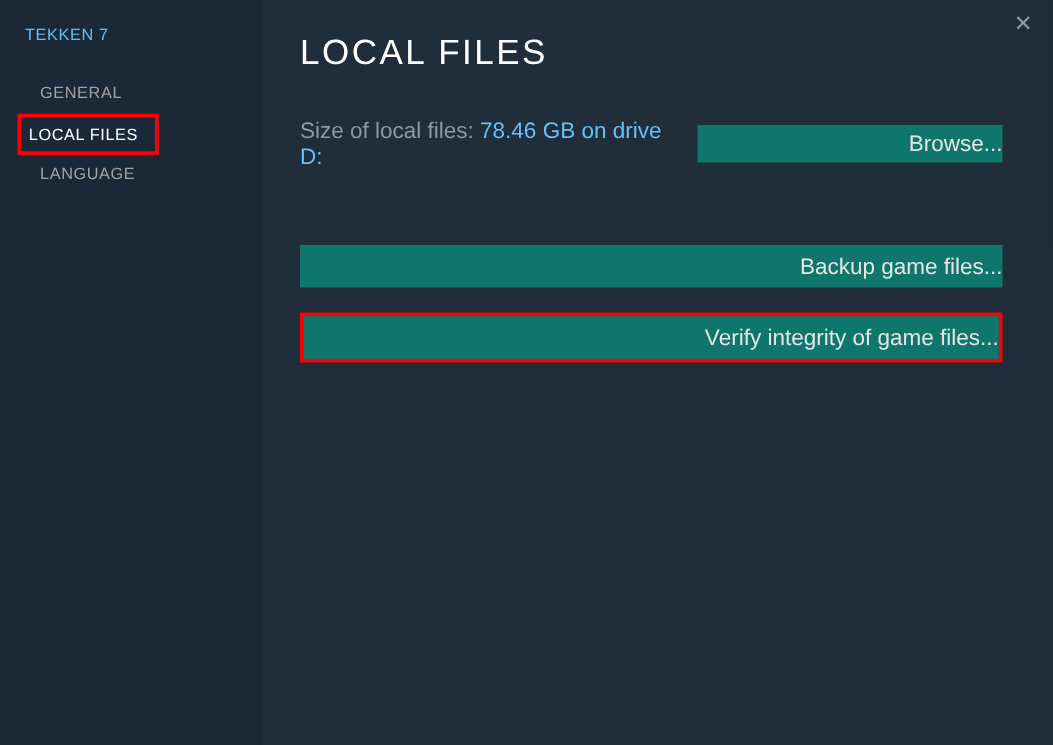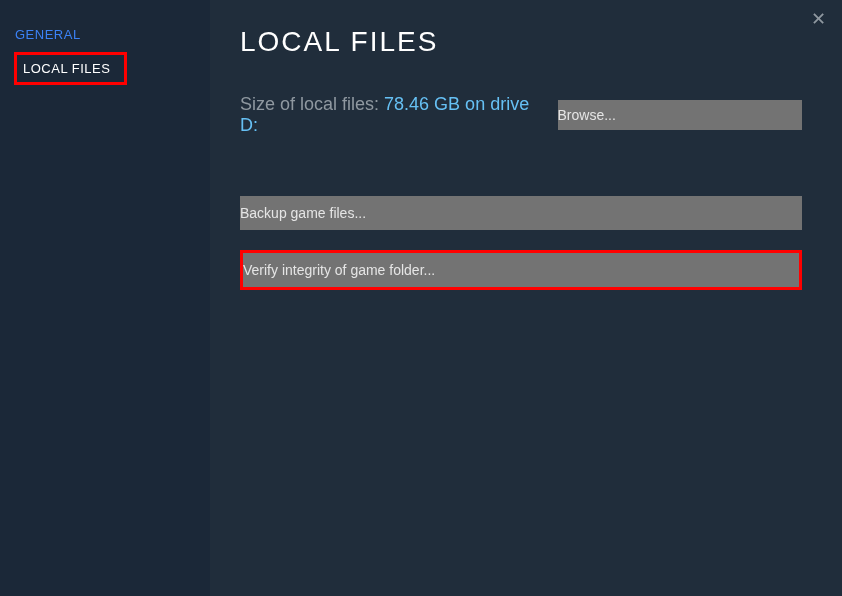--- a/index.html
+++ b/index.html
@@ -23,24 +23,24 @@
       flex-shrink: 0;
     }
     .game-title {
       color: #66c0f4;
       font-size: 13px;
       font-weight: normal;
       letter-spacing: 0.5px;
       padding: 0 20px 24px 20px;
     }
     .sidebar-item {
-      padding: 7px 15px;
+      padding: 7px 32px;
       font-size: 13px;
       letter-spacing: 0.5px;
-      color: #3b82f6;
+      color: #a3a3a3;
       cursor: pointer;
       margin-bottom: 3px;
     }
     .sidebar-item.active {
       color: #ffffff;
     }
     .highlight-red {
       border: 3px solid #ff0000;
     }
     .highlight-sidebar {
@@ -82,26 +82,26 @@
       margin-bottom: 60px;
     }
     .size-text {
       font-size: 18px;
       color: #8f98a0;
     }
     .size-value {
       color: #66c0f4;
     }
     .btn {
-      background: #737373;
+      background: #0f766e;
       color: #e5e5e5;
-      font-size: 14px;
+      font-size: 18px;
       border: none;
       cursor: pointer;
-      text-align: left;
+      text-align: right;
       font-family: inherit;
     }
     .btn-browse {
       width: 260px;
       height: 30px;
     }
     .btn-full {
       width: 100%;
       height: 34px;
       margin-bottom: 20px;
@@ -112,40 +112,42 @@
       margin-bottom: 16px;
     }
     .btn-wrap-highlight .btn-full {
       margin-bottom: 0;
     }
   </style>
 </head>
 <body>
 
 <div class="sidebar">
+  <div class="game-title">TEKKEN 7</div>
 
   <div class="sidebar-item">GENERAL</div>
 
   <div class="highlight-red highlight-sidebar">
     <div class="sidebar-item active">LOCAL FILES</div>
   </div>
 
+  <div class="sidebar-item">LANGUAGE</div>
 </div>
 
 <div class="main">
   <div class="close-btn">✕</div>
 
   <h1 class="page-title">LOCAL FILES</h1>
 
   <div class="size-row">
     <div class="size-text">
       <span>Size of local files: </span><span class="size-value">78.46 GB on drive D:</span>
     </div>
     <button class="btn btn-browse">Browse...</button>
   </div>
 
   <button class="btn btn-full">Backup game files...</button>
 
   <div class="btn-wrap-highlight highlight-red">
-    <button class="btn btn-full">Verify integrity of game folder...</button>
+    <button class="btn btn-full">Verify integrity of game files...</button>
   </div>
 
 </div>
 
 </body></html>

